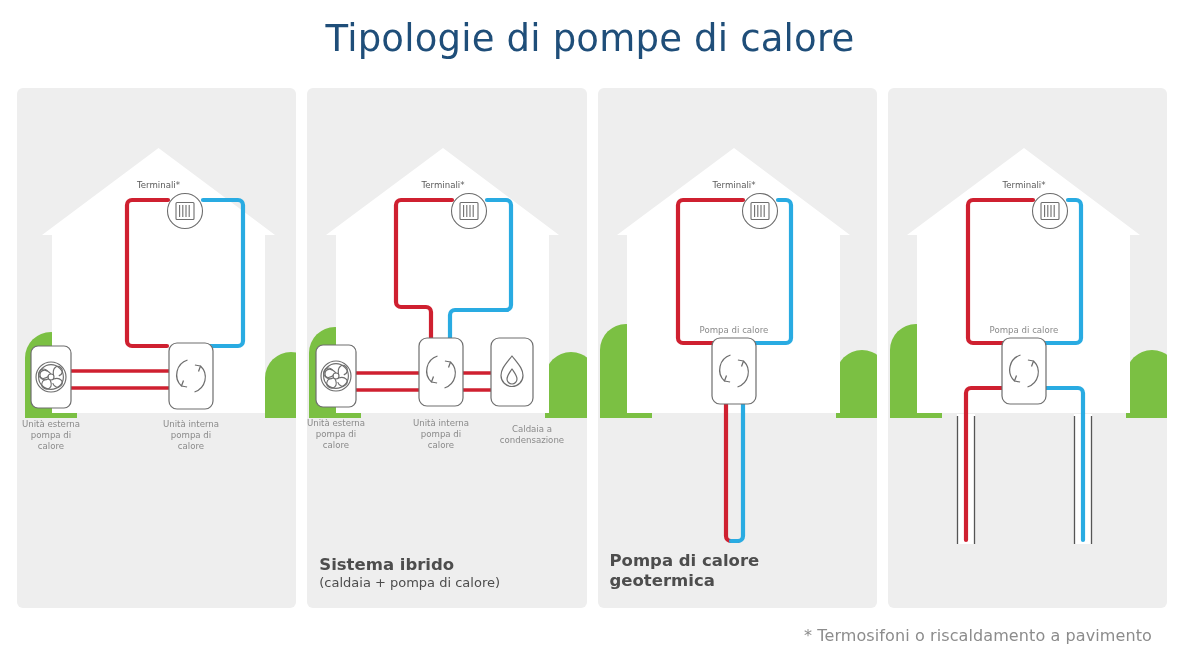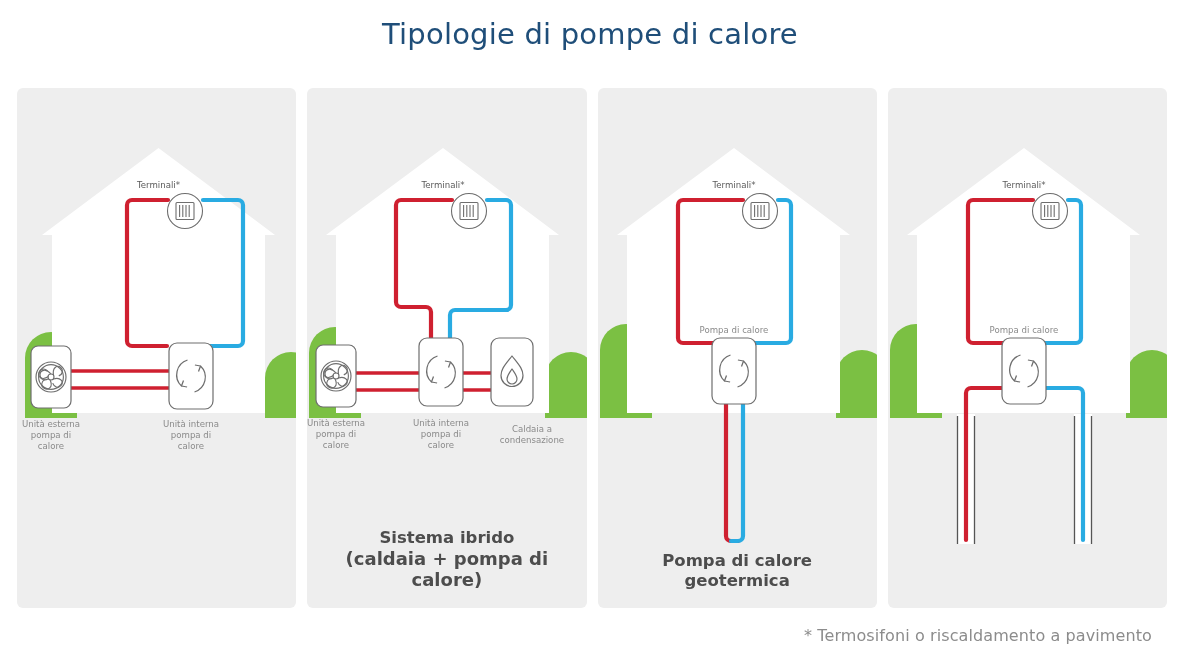--- a/index.html
+++ b/index.html
@@ -12,21 +12,21 @@
   }
   #page {
     position: relative;
     width: 1180px; height: 664px;
     background: #ffffff;
   }
   #title {
     position: absolute;
     top: 17px; left: 0; width: 1180px;
     text-align: center;
-    font-size: 29px;
+    font-size: 37px;
     font-weight: 400;
     color: #1f4e79;
     letter-spacing: 0.2px;
     font-family: "DejaVu Sans", sans-serif;
   }
   #cards {
     position: absolute;
     top: 88px; left: 17px;
     width: 1150px; height: 520px;
     display: flex;
@@ -43,32 +43,32 @@
   .card-svg {
     position: absolute;
     top: 0; left: 0;
     width: 283px; height: 520px;
     display: block;
   }
   .card-title {
     position: absolute;
     left: 0; width: 100%;
     bottom: 18px;
-    text-align: center;
+    text-align: left;
     color: #4d4d4d;
     font-size: 16.5px;
     font-weight: 700;
     line-height: 1.18;
     font-family: "DejaVu Sans", sans-serif;
     padding: 0 12px;
   }
   .card-title .sub {
     display: block;
-    font-weight: 700;
-    font-size: 18px;
+    font-weight: 400;
+    font-size: 13px;
   }
   #footnote {
     position: absolute;
     right: 28px;
     top: 626px;
     font-size: 16px;
     color: #8c8c8c;
     font-family: "DejaVu Sans", sans-serif;
     letter-spacing: 0.1px;
   }

